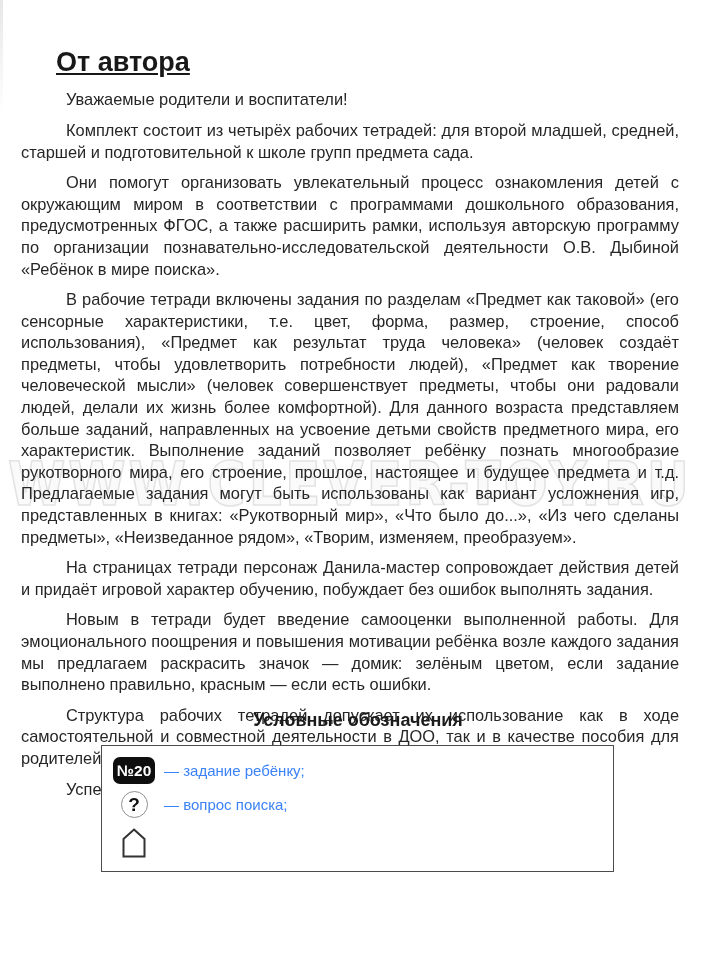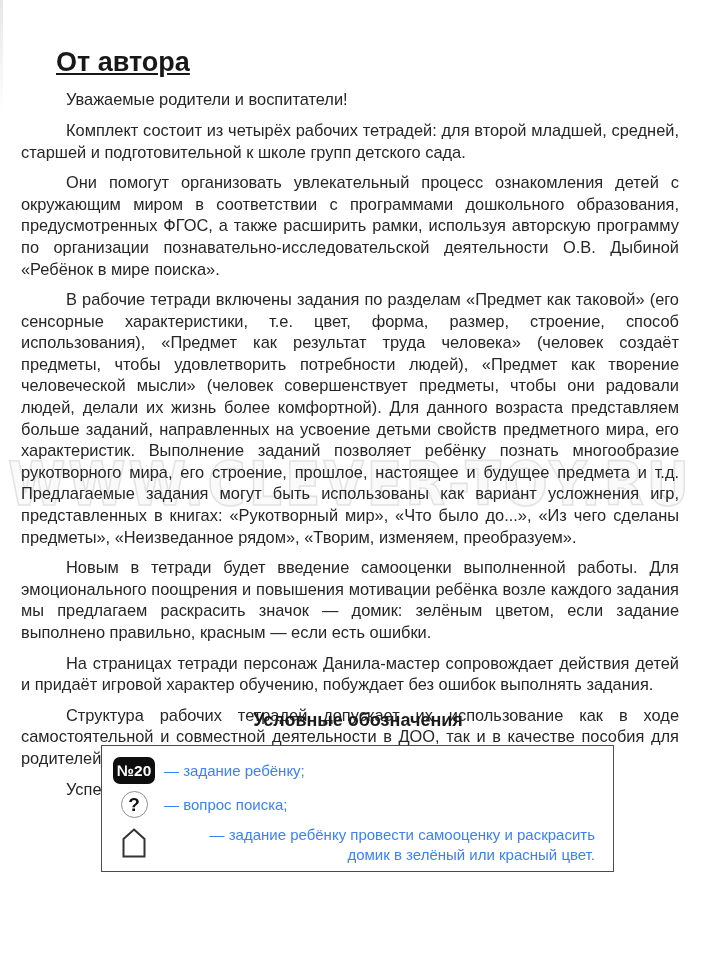--- a/index.html
+++ b/index.html
@@ -71,21 +71,20 @@
     color: #1b1b1b;
   }
   .legend-box {
     box-sizing: border-box;
     margin: 14px 0 0 101px;
     width: 513px;
     height: 127px;
     border: 1.5px solid #4c4c4c;
     background: #ffffff;
     padding: 11px 18px 8px 9px;
-    text-align: right;
   }
   .legend-row {
     display: flex;
     align-items: center;
     margin-bottom: 7px;
   }
   .legend-row.top { align-items: flex-start; margin-bottom: 0; }
   .icon-cell {
     width: 46px;
     min-width: 46px;
@@ -133,25 +132,25 @@
 <body>
 
 <div class="page">
   <div class="scan-edge"></div>
 
   <div class="watermark">WWW.CLEVER-TOY.RU</div>
 
   <div class="content">
     <h1 class="page-title">От автора</h1>
     <p class="para">Уважаемые родители и воспитатели!</p>
-    <p class="para">Комплект состоит из четырёх рабочих тетрадей: для второй младшей, средней, старшей и подготовительной к школе групп детского сада.</p>
+    <p class="para">Комплект состоит из четырёх рабочих тетрадей: для второй младшей, средней, старшей и подготовительной к школе групп предмета сада.</p>
     <p class="para">Они помогут организовать увлекательный процесс ознакомления детей с окружающим миром в соответствии с программами дошкольного образования, предусмотренных ФГОС, а также расширить рамки, используя авторскую программу по организации познавательно-исследовательской деятельности О.В. Дыбиной «Ребёнок в мире поиска».</p>
     <p class="para">В рабочие тетради включены задания по разделам «Предмет как таковой» (его сенсорные характеристики, т.е. цвет, форма, размер, строение, способ использования), «Предмет как результат труда человека» (человек создаёт предметы, чтобы удовлетворить потребности людей), «Предмет как творение человеческой мысли» (человек совершенствует предметы, чтобы они радовали людей, делали их жизнь более комфортной). Для данного возраста представляем больше заданий, направленных на усвоение детьми свойств предметного мира, его характеристик. Выполнение заданий позволяет ребёнку познать многообразие рукотворного мира, его строение, прошлое, настоящее и будущее предмета и т.д. Предлагаемые задания могут быть использованы как вариант усложнения игр, представленных в книгах: «Рукотворный мир», «Что было до...», «Из чего сделаны предметы», «Неизведанное рядом», «Творим, изменяем, преобразуем».</p>
+    <p class="para">На страницах тетради персонаж Данила-мастер сопровождает действия детей и придаёт игровой характер обучению, побуждает без ошибок выполнять задания.</p>
     <p class="para">Новым в тетради будет введение самооценки выполненной работы. Для эмоционального поощрения и повышения мотивации ребёнка возле каждого задания мы предлагаем раскрасить значок — домик: зелёным цветом, если задание выполнено правильно, красным — если есть ошибки.</p>
-    <p class="para">На страницах тетради персонаж Данила-мастер сопровождает действия детей и придаёт игровой характер обучению, побуждает без ошибок выполнять задания.</p>
     <p class="para">Структура рабочих тетрадей допускает их использование как в ходе самостоятельной и совместной деятельности в ДОО, так и в качестве пособия для родителей и гувернёров при проведении индивидуальных занятий с детьми.</p>
     <p class="para closing">Успехов вам!</p>
   </div>
 
   <div class="legend-section">
     <h2 class="legend-heading">Условные обозначения</h2>
     <div class="legend-box">
 
       <div class="legend-row">
         <span class="icon-cell">
@@ -166,18 +165,17 @@
         </span>
         <span class="legend-text">— вопрос поиска;</span>
       </div>
 
       <div class="legend-row top">
         <span class="icon-cell house-wrap">
           <svg width="24" height="30" viewBox="0 0 24 30" aria-hidden="true">
             <path d="M12 1.5 L22.5 11 L22.5 28.5 L1.5 28.5 L1.5 11 Z" fill="none" stroke="#333333" stroke-width="2" stroke-linejoin="miter"></path>
           </svg>
         </span>
-        <span class="legend-text hang">— задание ребёнку провести самооценку и раскрасить домик в зелёный или красный цвет.</span>
       </div>
 
     </div>
   </div>
 </div>
 
 </body></html>

